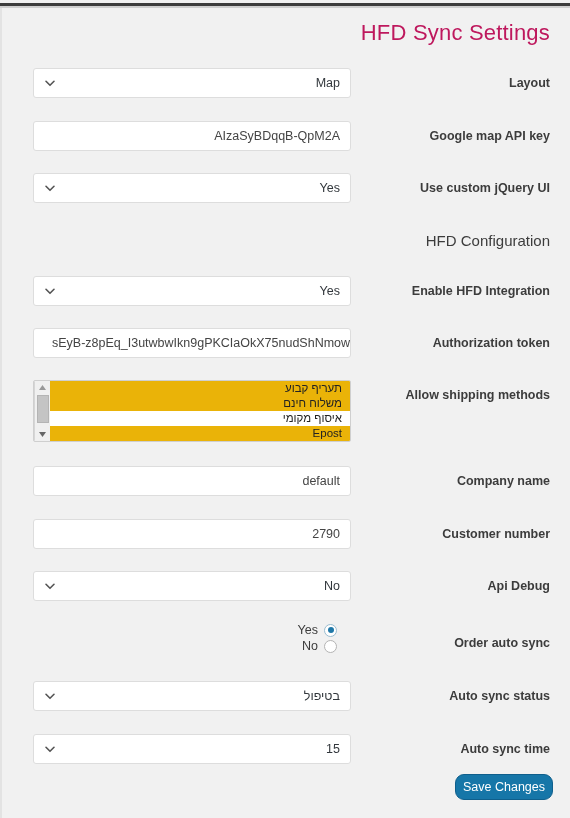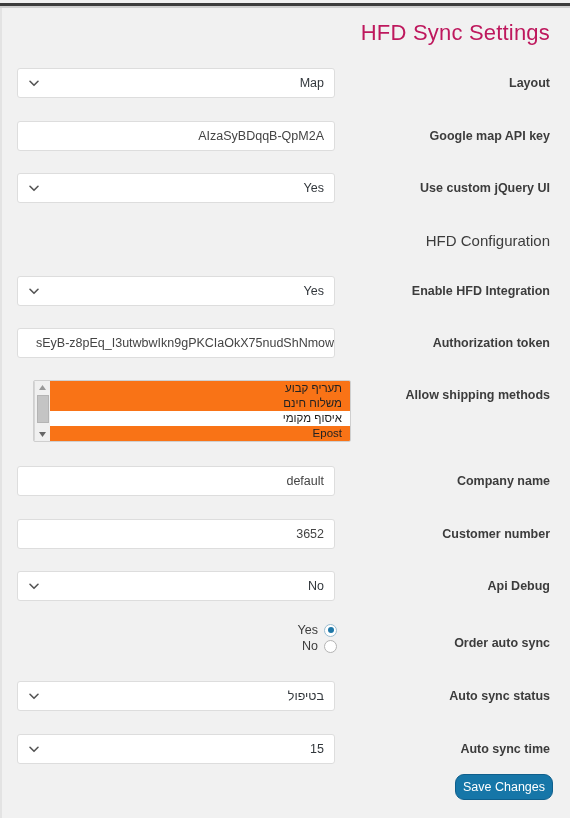--- a/index.html
+++ b/index.html
@@ -85,21 +85,21 @@
     position: absolute;
     right: 20px;
     font-size: 15px;
     font-weight: normal;
     color: #3c3c3c;
     text-align: right;
     white-space: nowrap;
   }
   .field {
     position: absolute;
-    left: 15px;
+    left: 31px;
     width: 318px;
     box-sizing: border-box;
     background: #fff;
     border: 1px solid #ddd;
     border-radius: 3px;
     height: 30px;
     line-height: 28px;
     font-size: 12.5px;
     color: #32373c;
     direction: rtl;
@@ -150,21 +150,21 @@
   .listbox-options li {
     font-size: 11.5px;
     line-height: 15px;
     height: 15px;
     padding: 0 8px 0 0;
     color: #222;
     white-space: nowrap;
     overflow: hidden;
   }
   .listbox-options li.sel {
-    background: #f97316;
+    background: #eab308;
   }
   .listbox-options li.ltr {
     direction: ltr;
     text-align: right;
     padding: 0 8px 0 0;
   }
   .scrollbar {
     width: 15px;
     background: #f0f0f0;
     border-left: 1px solid #d6d6d6;
@@ -348,21 +348,21 @@
     <div class="row" style="top:458px;">
       <div class="label" style="top:8px;text-align:right;">Company name</div>
       <div class="field input">
         <span>default</span>
       </div>
     </div>
 
     <div class="row" style="top:511px;">
       <div class="label" style="top:8px;">Customer number</div>
       <div class="field input">
-        <span>3652</span>
+        <span>2790</span>
       </div>
     </div>
 
     <div class="row" style="top:563px;">
       <div class="label" style="top:8px;">Api Debug</div>
       <div class="field select">
         <span class="chevron">
           <svg viewBox="0 0 12 12" width="12" height="12">
               <path d="M2 4.3 L6 8.3 L10 4.3" fill="none" stroke="#555" stroke-width="1.6" stroke-linecap="round" stroke-linejoin="round"></path>
             </svg>

